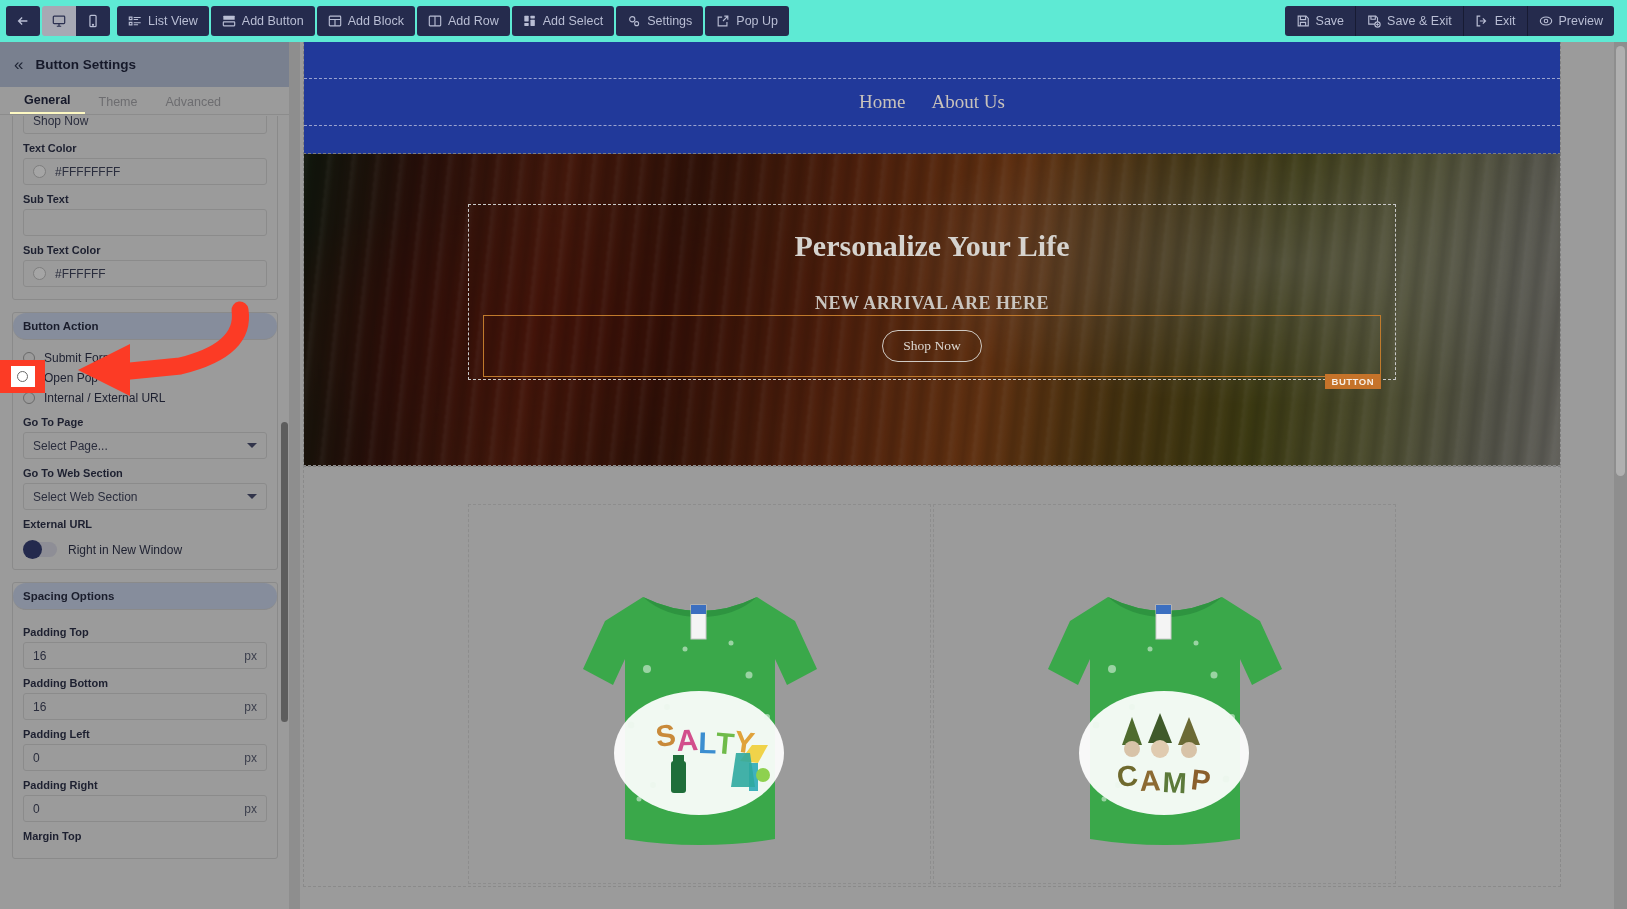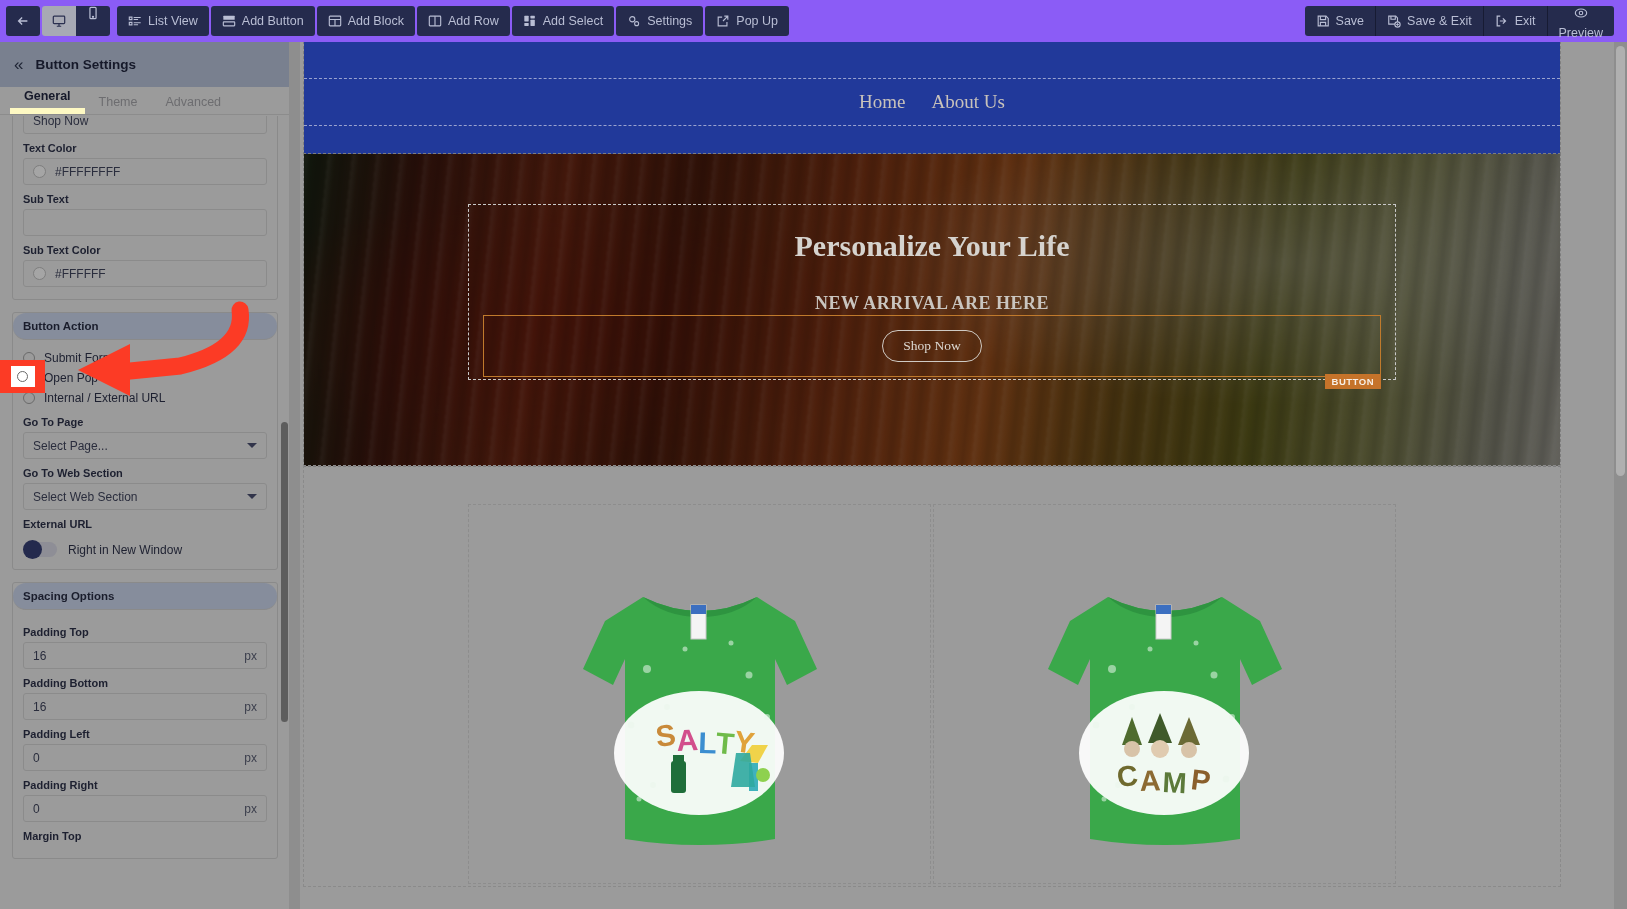--- a/index.html
+++ b/index.html
@@ -8,42 +8,42 @@
     width: 1627px; height: 909px;
     overflow: hidden;
     font-family: "Liberation Sans", sans-serif;
     background: #0e1021;
   }
 
   
   #toolbar {
     position: absolute; left: 0; top: 0;
     width: 1627px; height: 42px;
-    background: #8b5cf6;
+    background: #5eead4;
     display: flex; align-items: center;
     padding: 0 6px;
   }
   .tb-btn {
     height: 30px;
     display: flex; align-items: center; gap: 6px;
     padding: 0 11px;
     background: #252b4d;
     color: #b9bed4;
     font-size: 12.5px;
     border: none;
     border-radius: 3px;
     margin-right: 2px;
     white-space: nowrap;
     cursor: pointer;
   }
   .tb-btn.icon-only { padding: 0 10px; }
   .tb-group { display: flex; margin-right: 7px; }
   .tb-group .tb-btn { margin-right: 0; border-radius: 0; }
   .tb-group .tb-btn:first-child { border-radius: 3px 0 0 3px; }
-  .tb-group .tb-btn:last-child { border-radius: 0 3px 3px 0; flex-direction: column; }
+  .tb-group .tb-btn:last-child { border-radius: 0 3px 3px 0; }
   .tb-btn.active { background: #a7a9b4; color: #2b3050; }
   .tb-spacer { flex: 1; }
   .tb-sep { width: 1px; height: 30px; background: #171b33; }
   .tbico { display: inline-block; width: 14px; height: 14px; flex: none; }
   .tbico svg { display: block; }
 
   
   #panel {
     position: absolute; left: 0; top: 42px;
     width: 290px; height: 867px;
@@ -66,21 +66,21 @@
   #panel-tabs {
     height: 28px; background: #9b9b9b;
     display: flex; align-items: flex-end;
     padding: 0 10px;
     border-bottom: 1px solid #8c8c8c;
   }
   .ptab {
     font-size: 12.5px; color: #6d6d70;
     padding: 0 14px 5px 14px; cursor: pointer;
   }
-  .ptab.active { color: #16192a; font-weight: bold; border-bottom: 6px solid #fef9c3; }
+  .ptab.active { color: #16192a; font-weight: bold; border-bottom: 2px solid #fef9c3; }
 
   #panel-scroll {
     position: absolute; left: 0; top: 74px;
     width: 290px; height: 793px;
     overflow: hidden;
     padding: 0 12px;
   }
   .card {
     background: #9b9b9b;
     border: 1px solid #8a8a8a;

